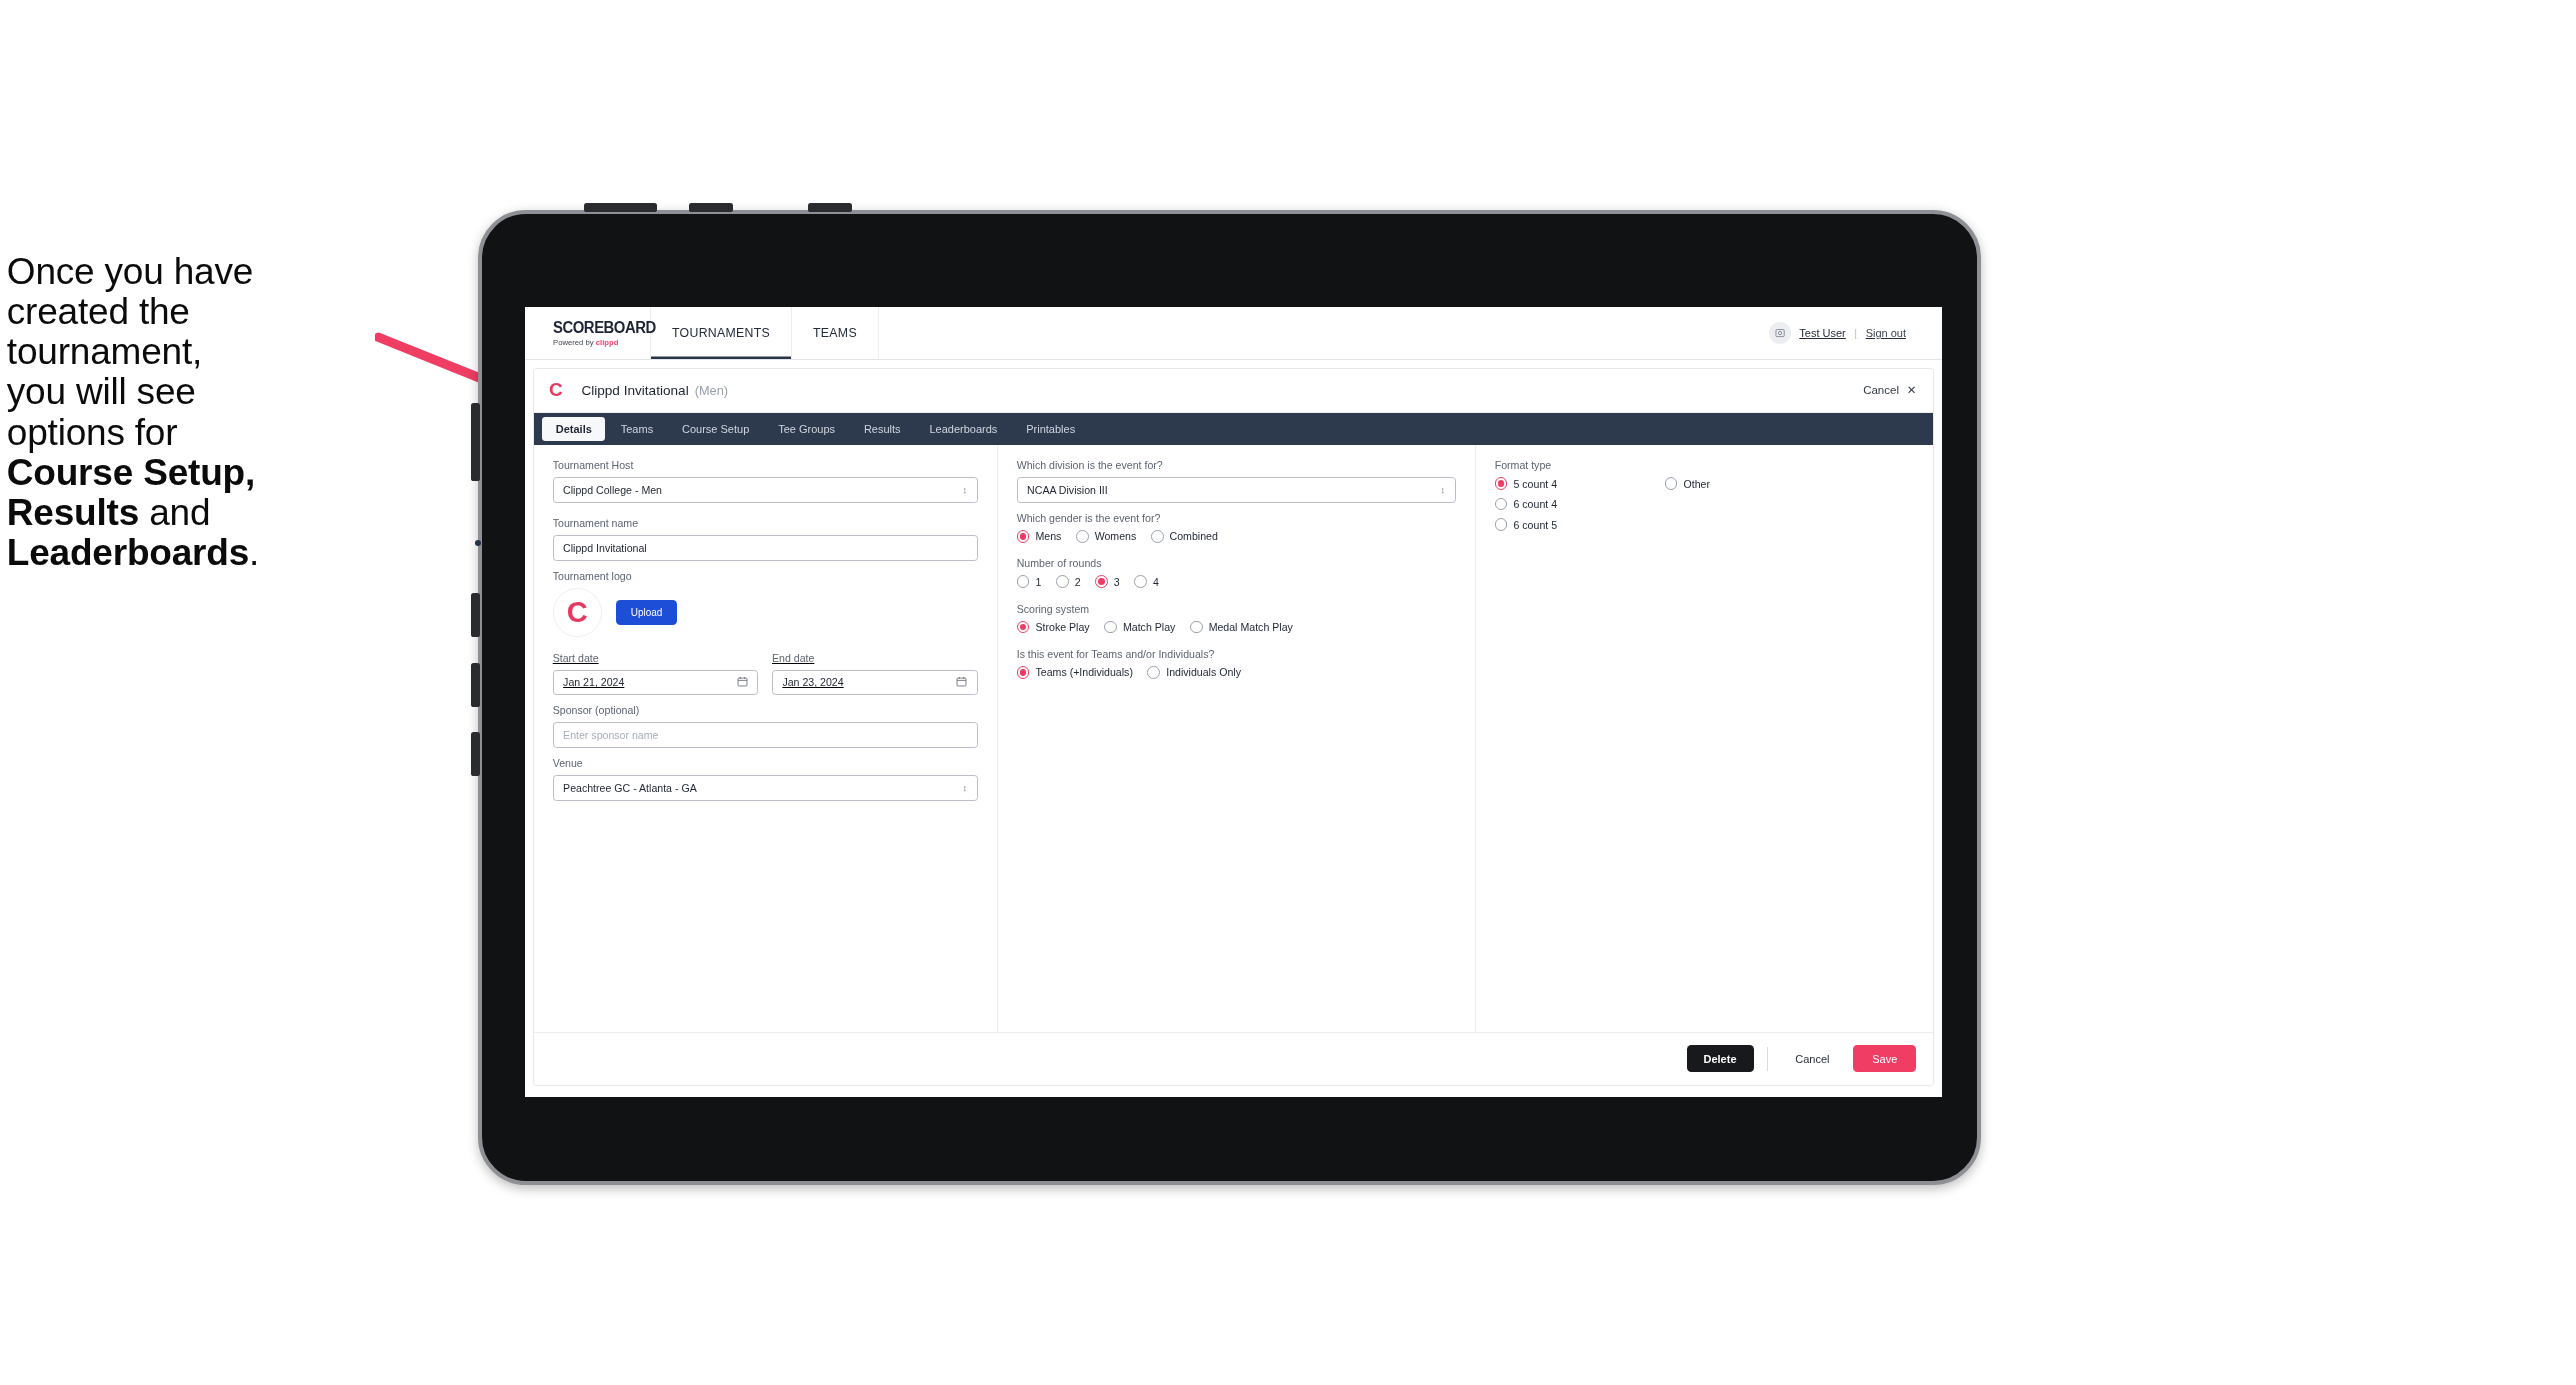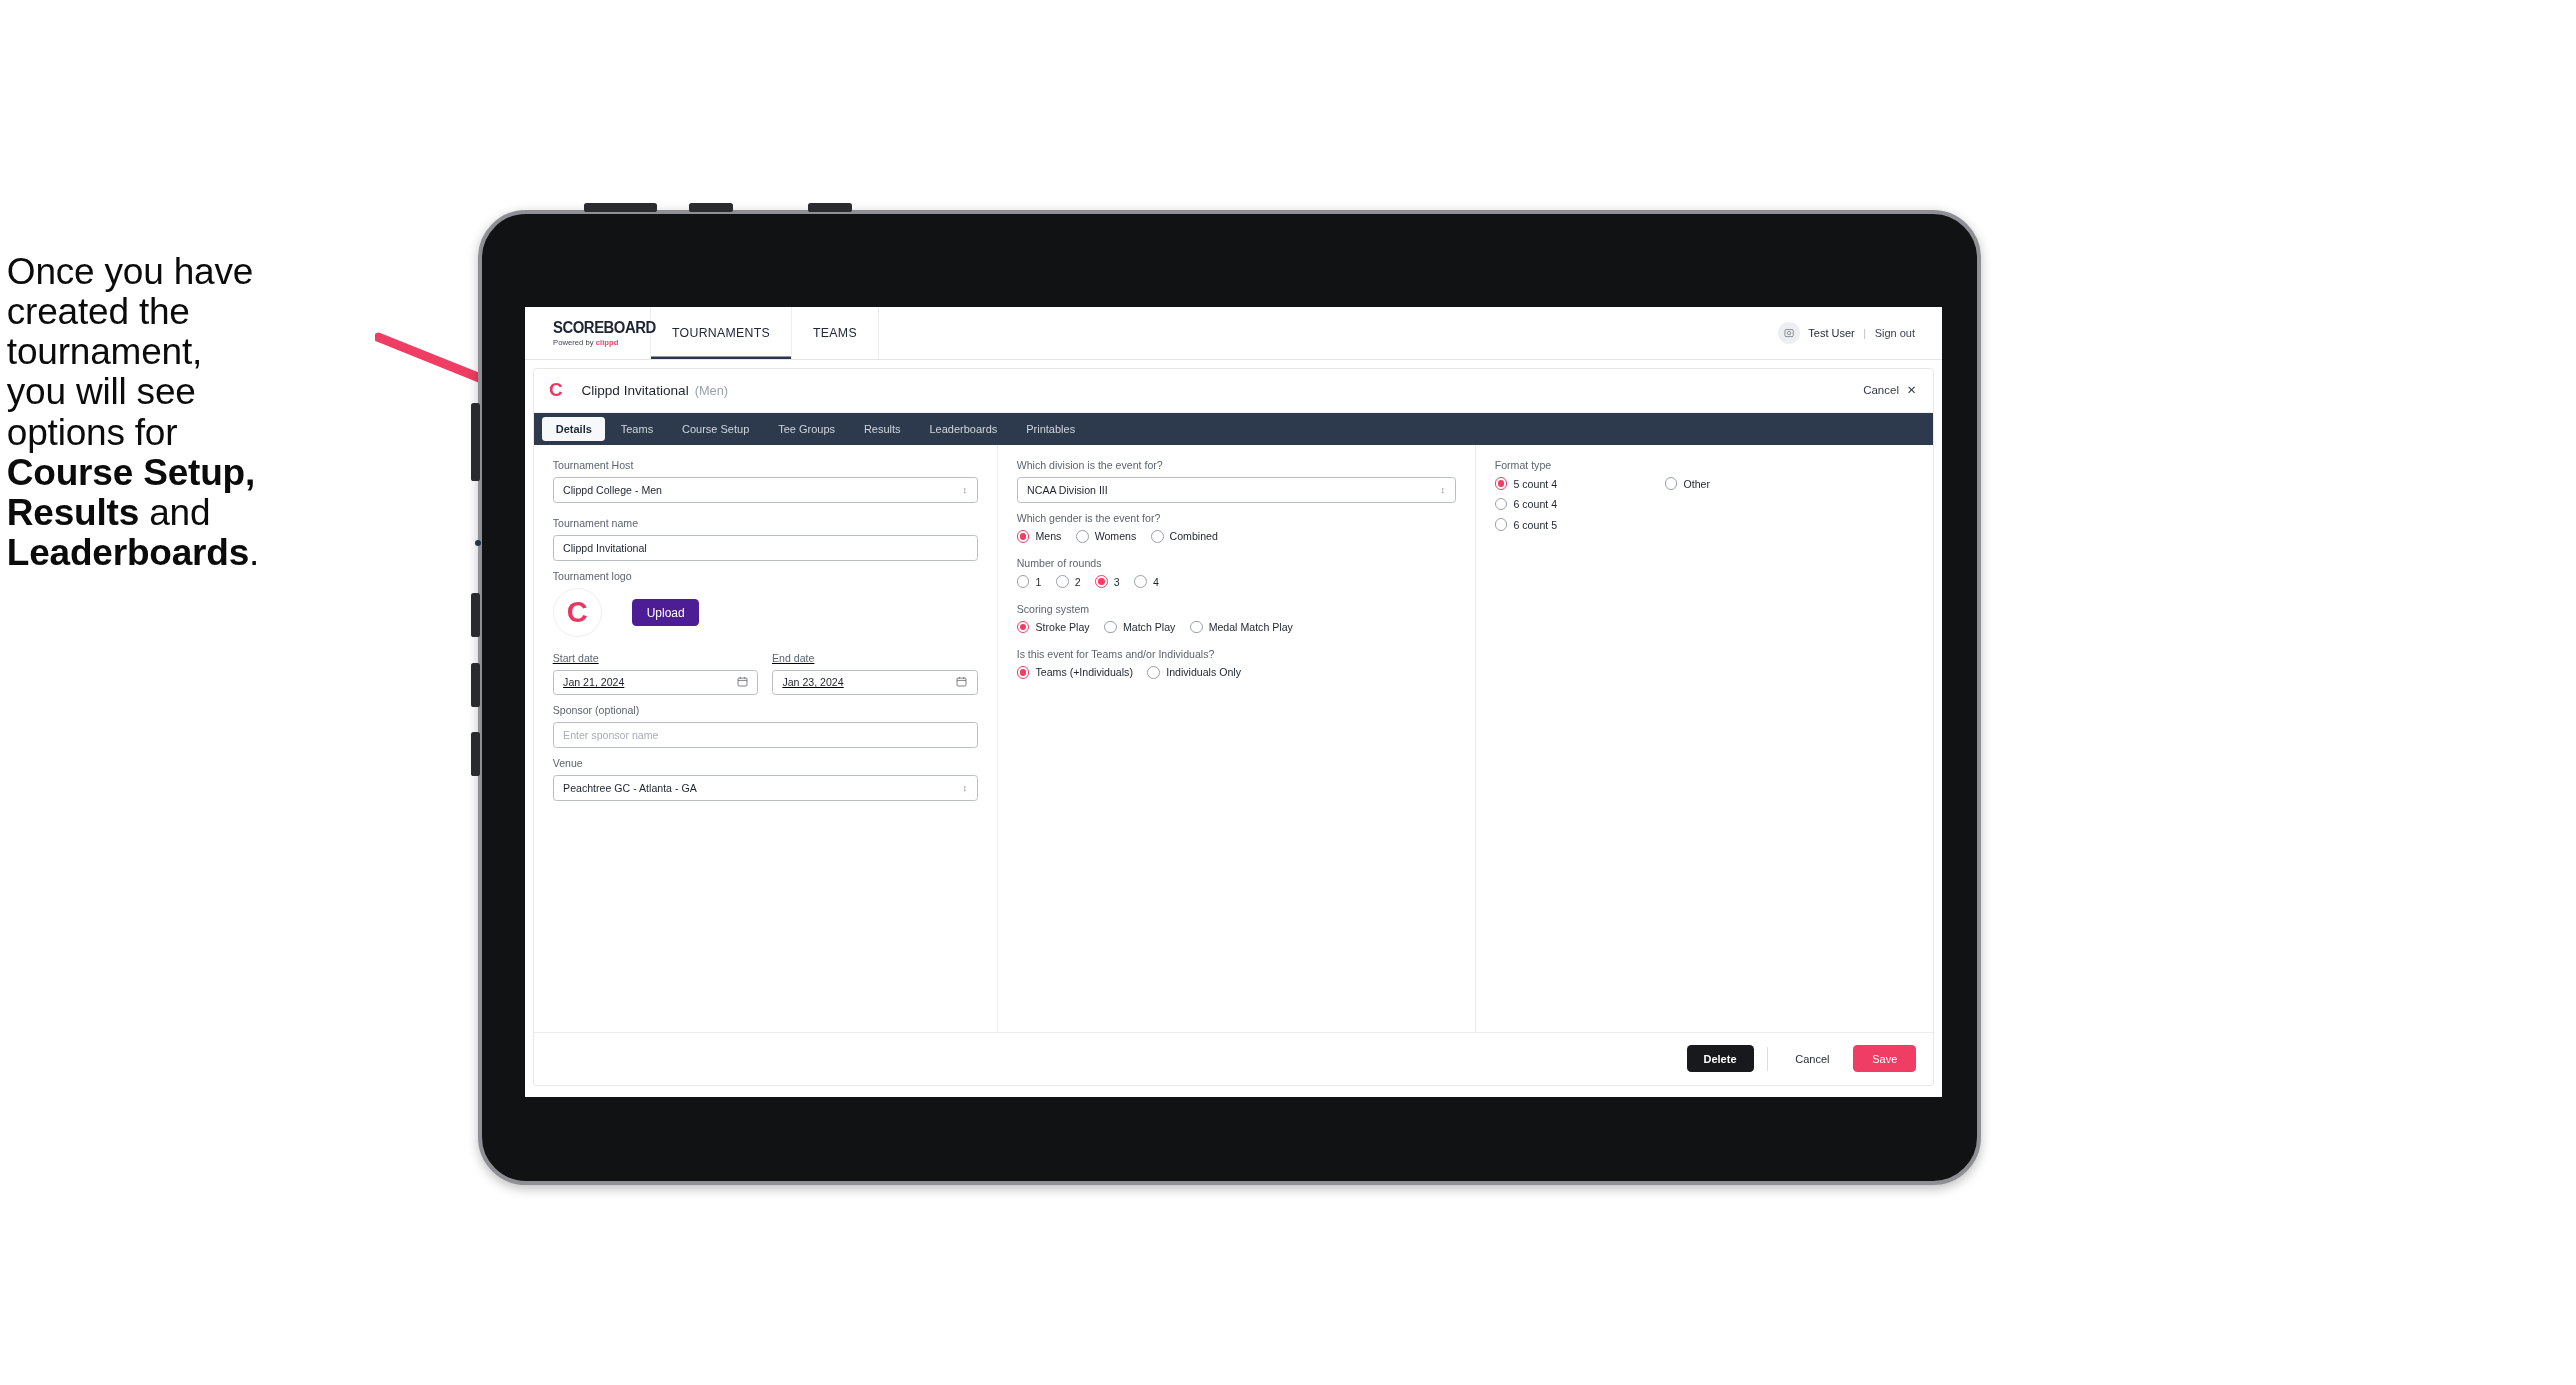--- a/index.html
+++ b/index.html
@@ -82,21 +82,21 @@
   #brand .sub .pink { color:#f0436b; font-weight:700; }
   .navtab {
     display:flex; align-items:center; padding: 0 21px;
     font-size: 12.3px; color:#22293a; letter-spacing:0.3px;
     border-right: 0.9px solid #eceef0;
     cursor:pointer;
   }
   .navtab.active { box-shadow: inset 0 -2.6px 0 #2b3449; font-weight:400; }
   #userzone {
     margin-left:auto; display:flex; align-items:center; gap:8.5px;
-    padding-right: 27px; font-size: 11px; color:#252b38;
+    padding-right: 36px; font-size: 11px; color:#252b38;text-decoration:underline;
   }
   #avatar {
     width:22px;height:22px;border-radius:50%;background:#eceef1;
     display:flex;align-items:center;justify-content:center;
     color:#6c727d; font-size:10.2px;
   }
   #userzone .sep { color:#b9bec6; }
   #userzone .signout { color:#3b4252; cursor:pointer; }
 
   
@@ -158,22 +158,22 @@
 
   #logorow { display:flex; align-items:center; gap: 14.5px; margin-top: 1.7px; }
   #logocircle {
     width: 49px; height:49px; border-radius:50%;
     border:0.9px solid #eceef0; background:#fff;
     display:flex;align-items:center;justify-content:center;
     color:#e8385f; font-weight:800; font-size:29px;
     font-family:"Liberation Sans", sans-serif;
   }
   #uploadbtn {
-    background:#4c1d95; color:#fff; font-size:12px;
-    padding: 6.8px 14.5px; border-radius:4.3px; cursor:pointer;margin-left:16px;
+    background:#1d4ed8; color:#fff; font-size:10px;
+    padding: 6.8px 14.5px; border-radius:4.3px; cursor:pointer;
   }
   #daterow { display:flex; gap: 13.6px; text-decoration: underline; }
   #daterow > div { flex:1; }
 
   
   .rgroup { display:flex; align-items:flex-end; gap: 4.3px; flex-wrap:wrap; }
   .ropt { display:flex; align-items:center; gap:6px; margin-right: 10.2px; cursor:pointer; }
   .radio {
     width: 12.8px; height:12.8px; border-radius:50%;
     border:0.9px solid #9aa1ac; background:#fff;

